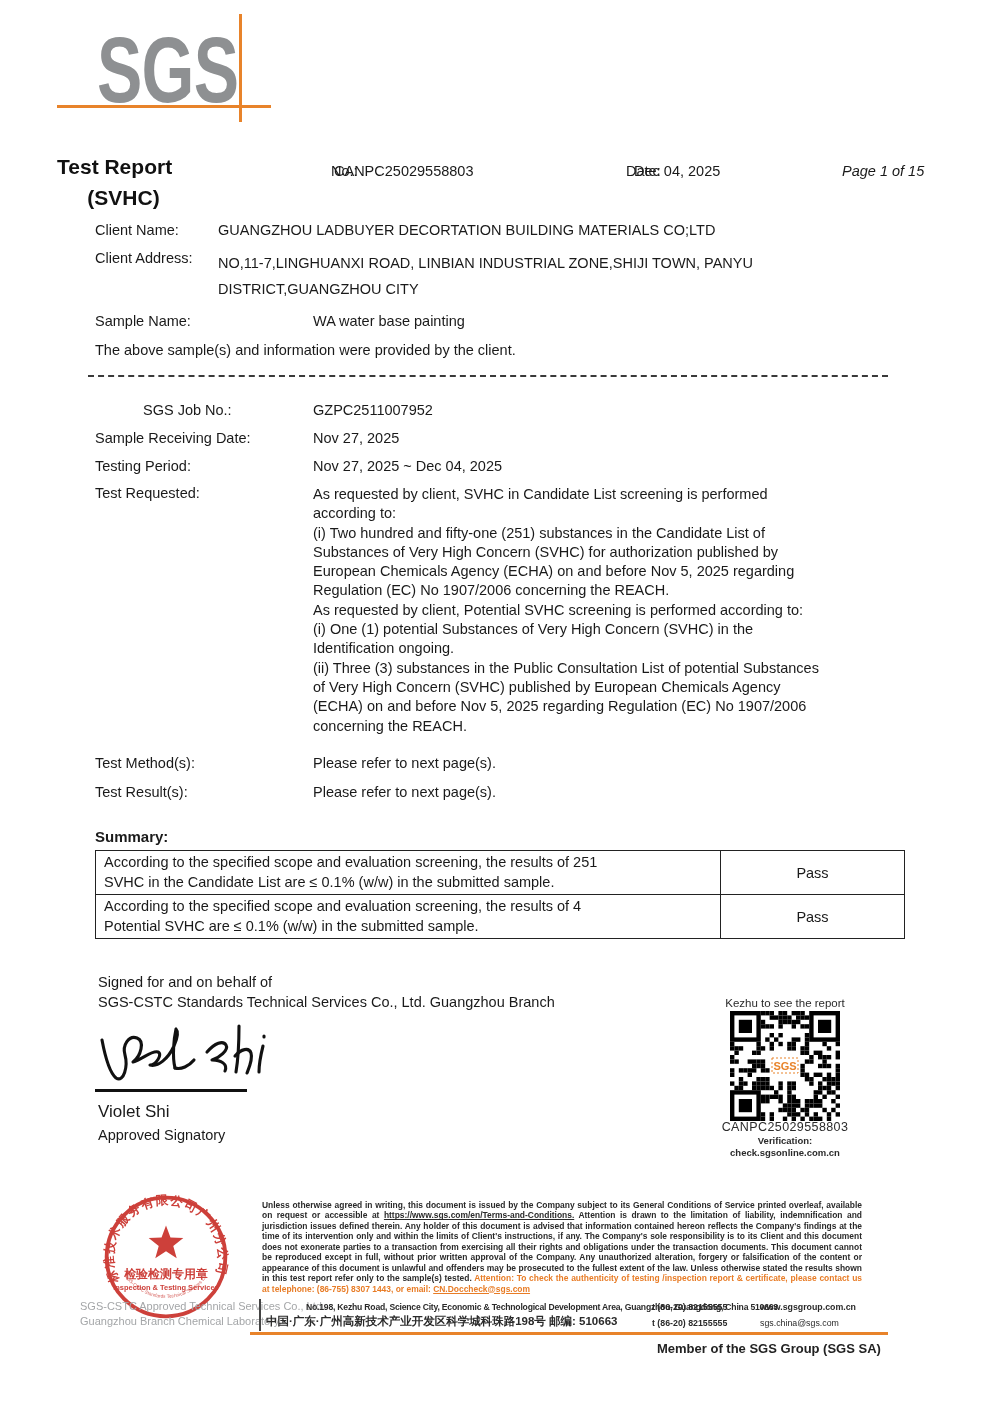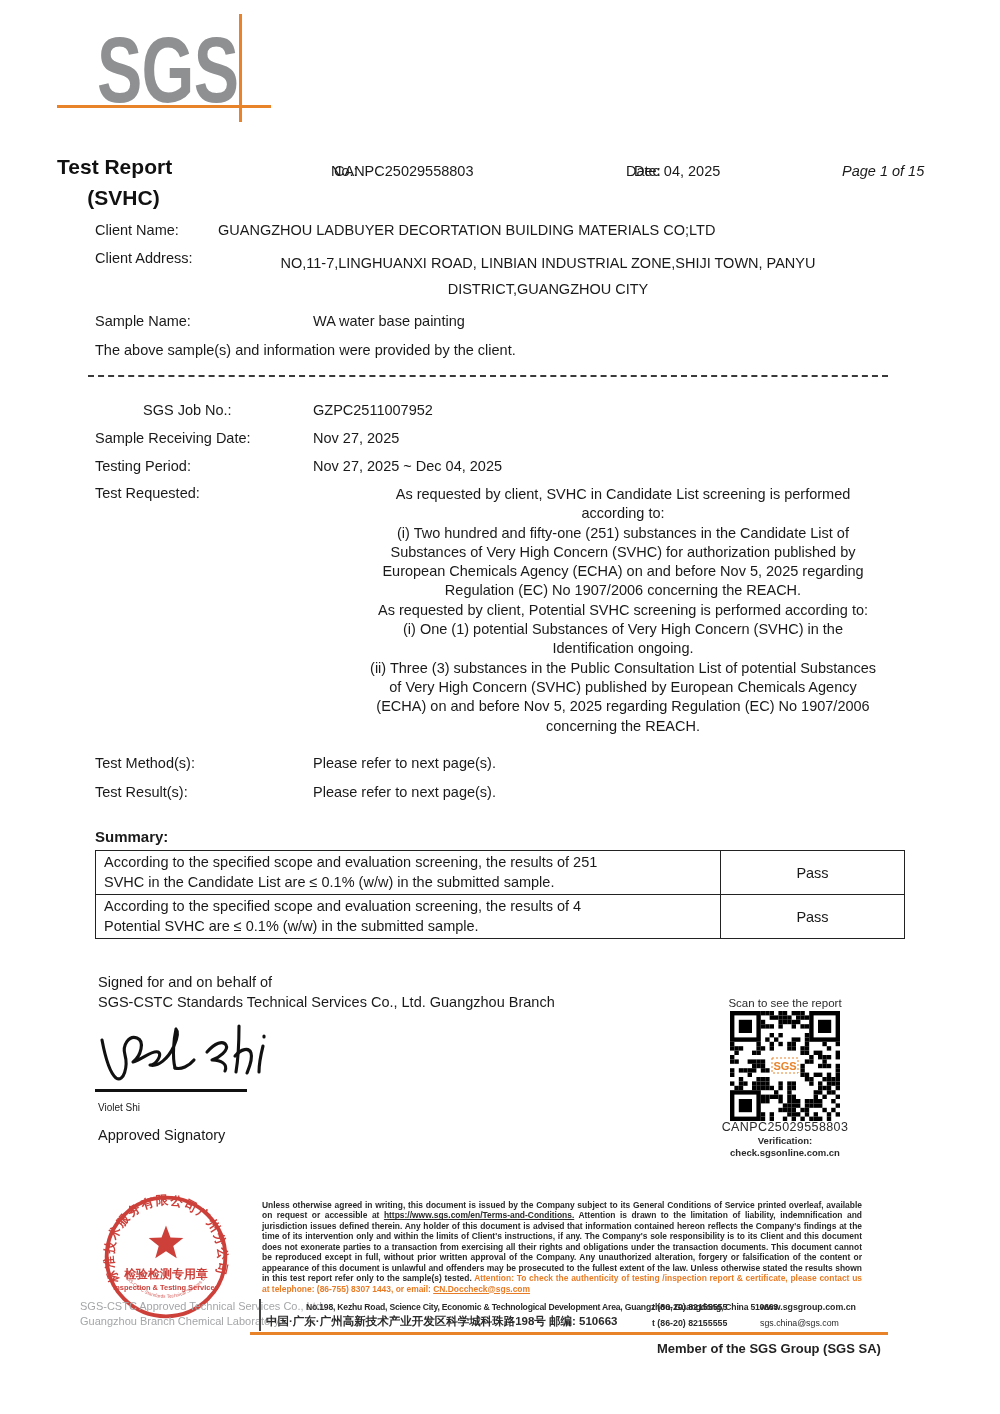--- a/index.html
+++ b/index.html
@@ -16,38 +16,38 @@
   .logo-vline{position:absolute;left:239px;top:14px;width:3px;height:108px;background:#e8832a;}
   .logo-hline{position:absolute;left:57px;top:105px;width:214px;height:3px;background:#e8832a;}
   
   .title-l1{position:absolute;left:57px;top:155px;font-size:21px;font-weight:bold;color:#111;}
   .title-l2{position:absolute;left:57px;top:186px;width:133px;text-align:center;font-size:21px;font-weight:bold;color:#111;}
   
   .meta{position:absolute;top:163px;font-size:14.5px;}
   .bold{font-weight:normal;margin-left:48px;}
   
   .lbl{position:absolute;left:95px;font-size:14.5px;}
-  .val{position:absolute;font-size:14.5px;text-align:center;}
+  .val{position:absolute;font-size:14.5px;}
   .pre{white-space:pre-line;line-height:19.3px;}
   .dashed-sep{position:absolute;left:88px;top:375px;width:800px;height:0;border-top:2.2px dashed #3a3a3a;}
   
   .summary-h{position:absolute;left:95px;top:828px;font-size:15px;font-weight:bold;}
   table.sumtab{
     position:absolute;left:95px;top:850px;width:810px;border-collapse:collapse;
     font-size:14.5px;
   }
   table.sumtab td{border:1.6px solid #222;vertical-align:middle;}
   td.sum-text{width:608px;padding:2px 8px;line-height:19.5px;white-space:pre-line;}
   td.sum-res{text-align:center;}
   
   .sig-line1{position:absolute;left:98px;top:974px;font-size:14.5px;}
   .sig-line2{position:absolute;left:98px;top:994px;font-size:14.5px;}
   .sig-art{position:absolute;left:95px;top:1018px;}
   .sig-underline{position:absolute;left:95px;top:1089px;width:152px;height:2.6px;background:#111;}
-  .sig-name{position:absolute;left:98px;top:1102px;font-size:10px;}
+  .sig-name{position:absolute;left:98px;top:1102px;font-size:17px;}
   .sig-title{position:absolute;left:98px;top:1127px;font-size:14.5px;}
   
   .qr-caption{position:absolute;left:718px;top:997px;width:134px;text-align:center;font-size:11.5px;color:#2b2b2b;}
   .qr-box{position:absolute;left:730px;top:1011px;width:110px;height:110px;}
   .qr-id{position:absolute;left:705px;top:1120px;width:160px;text-align:center;font-size:12.5px;color:#2b2b2b;letter-spacing:.4px;}
   .qr-verif{position:absolute;left:705px;top:1135px;width:160px;text-align:center;font-size:9.5px;font-weight:bold;color:#2b2b2b;}
   .qr-url{position:absolute;left:695px;top:1147px;width:180px;text-align:center;font-size:9.5px;font-weight:bold;color:#2b2b2b;}
   
   .stamp{position:absolute;left:99px;top:1190px;width:134px;height:134px;opacity:.92;}
   .gray-co1{position:absolute;left:80px;top:1300px;font-size:11px;color:#a4a6a8;white-space:nowrap;}
@@ -154,21 +154,21 @@
       <path d="M140,38 C146,31 154,29 156,35 C158,41 154,50 152,55"></path>
       <path d="M168,28 C166,36 164,47 164,54"></path>
       <path d="M169,18 L169,19"></path>
     </g>
   </svg>
 </div>
 <div class="sig-underline"></div>
 <div class="sig-name">Violet Shi</div>
 <div class="sig-title">Approved Signatory</div>
 
-<div class="qr-caption">Scan to see the report</div>
+<div class="qr-caption">Kezhu to see the report</div>
 <div class="qr-box"><svg width="110" height="110" viewBox="0 0 110 110" xmlns="http://www.w3.org/2000/svg">
       <rect width="110" height="110" fill="#fff"></rect>
       <g fill="#000">
         <rect x="30.800000000000004" y="0" width="4.4" height="4.4"></rect>
         <rect x="35.2" y="0" width="4.4" height="4.4"></rect>
         <rect x="39.6" y="0" width="4.4" height="4.4"></rect>
         <rect x="48.400000000000006" y="0" width="4.4" height="4.4"></rect>
         <rect x="52.800000000000004" y="0" width="4.4" height="4.4"></rect>
         <rect x="61.60000000000001" y="0" width="4.4" height="4.4"></rect>
         <rect x="66" y="0" width="4.4" height="4.4"></rect>

